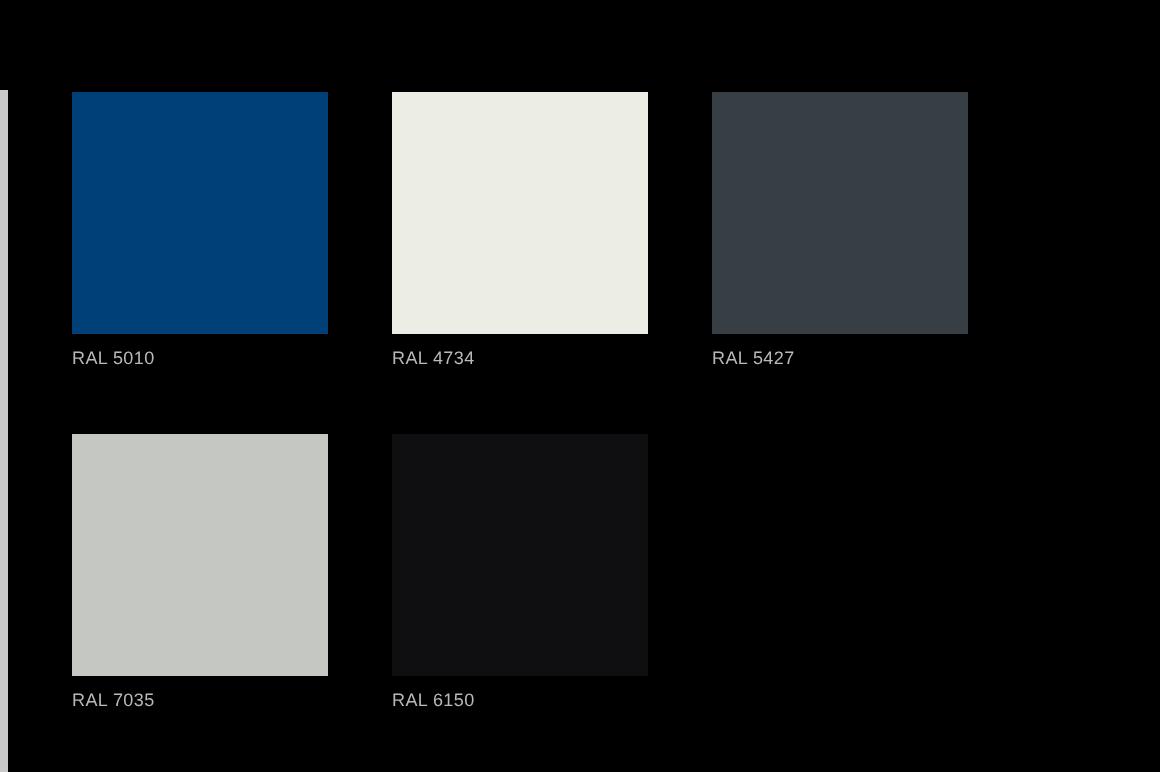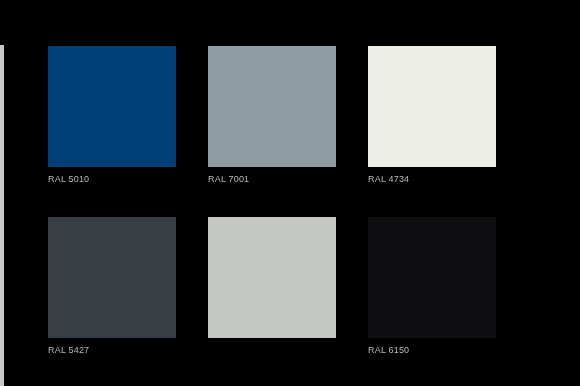--- a/index.html
+++ b/index.html
@@ -21,21 +21,21 @@
     position: absolute;
     left: 0px;
     top: 45px;
     width: 4px;
     height: 341px;
     background: #c8c8c8;
   }
 
   #swatch-grid {
     position: absolute;
-    left: 48px;
+    left: 36px;
     top: 46px;
     width: 492px;
     display: grid;
     grid-template-columns: 128px 128px 128px;
     grid-template-rows: auto auto;
     column-gap: 56px;
     row-gap: 16px;
     gap: 32px;
   }
 
@@ -66,37 +66,34 @@
 
 <div id="edge-strip" style="background-color: rgb(200, 200, 200);"></div>
 
 <div id="swatch-grid">
 
   <div class="swatch-cell">
     <span class="swatch-chip" style="background-color: rgb(0, 64, 121);"></span>
     <span class="swatch-label" style="color: rgb(185, 185, 185);">RAL 5010</span>
   </div>
 
-  <div class="swatch-cell">
-    <span class="swatch-chip" style="background-color: rgb(143, 156, 161);"></span>
-    <span class="swatch-label" style="color: rgb(185, 185, 185);">RAL 7001</span>
-  </div>
 
   <div class="swatch-cell">
     <span class="swatch-chip" style="background-color: rgb(236, 238, 230);"></span>
     <span class="swatch-label" style="color: rgb(185, 185, 185);">RAL 4734</span>
   </div>
 
   <div class="swatch-cell">
     <span class="swatch-chip" style="background-color: rgb(55, 63, 68);"></span>
     <span class="swatch-label" style="color: rgb(185, 185, 185);">RAL 5427</span>
   </div>
 
   <div class="swatch-cell">
     <span class="swatch-chip" style="background-color: rgb(197, 199, 195);"></span>
+    <span class="swatch-label" style="color: rgb(185, 185, 185);">RAL 7035</span>
   </div>
 
   <div class="swatch-cell">
     <span class="swatch-chip" style="background-color: rgb(15, 15, 17);"></span>
     <span class="swatch-label" style="color: rgb(185, 185, 185);">RAL 6150</span>
   </div>
 
 </div>
 
 </body></html>

